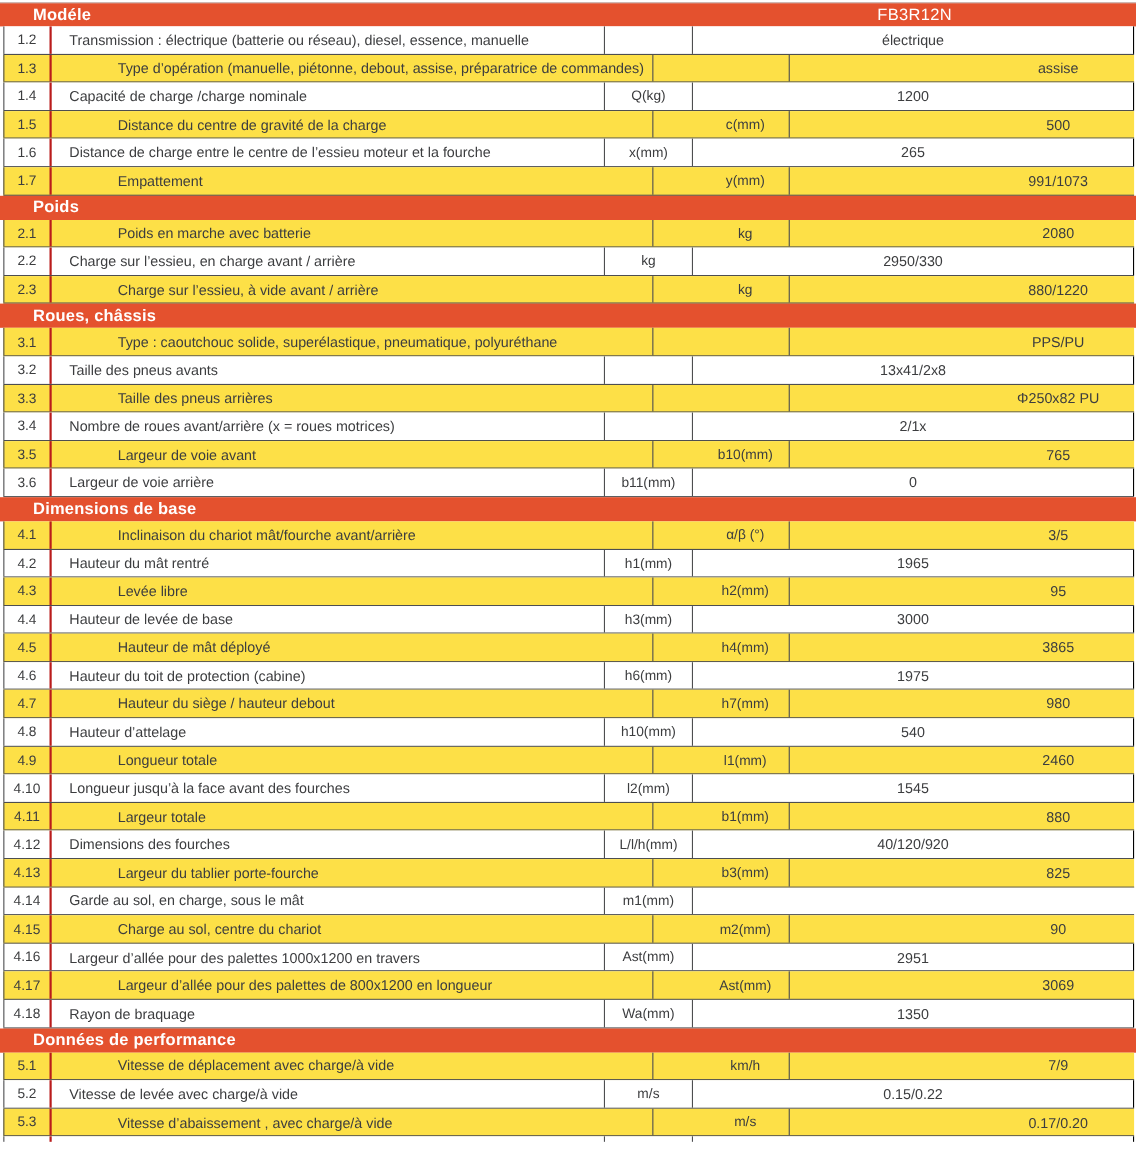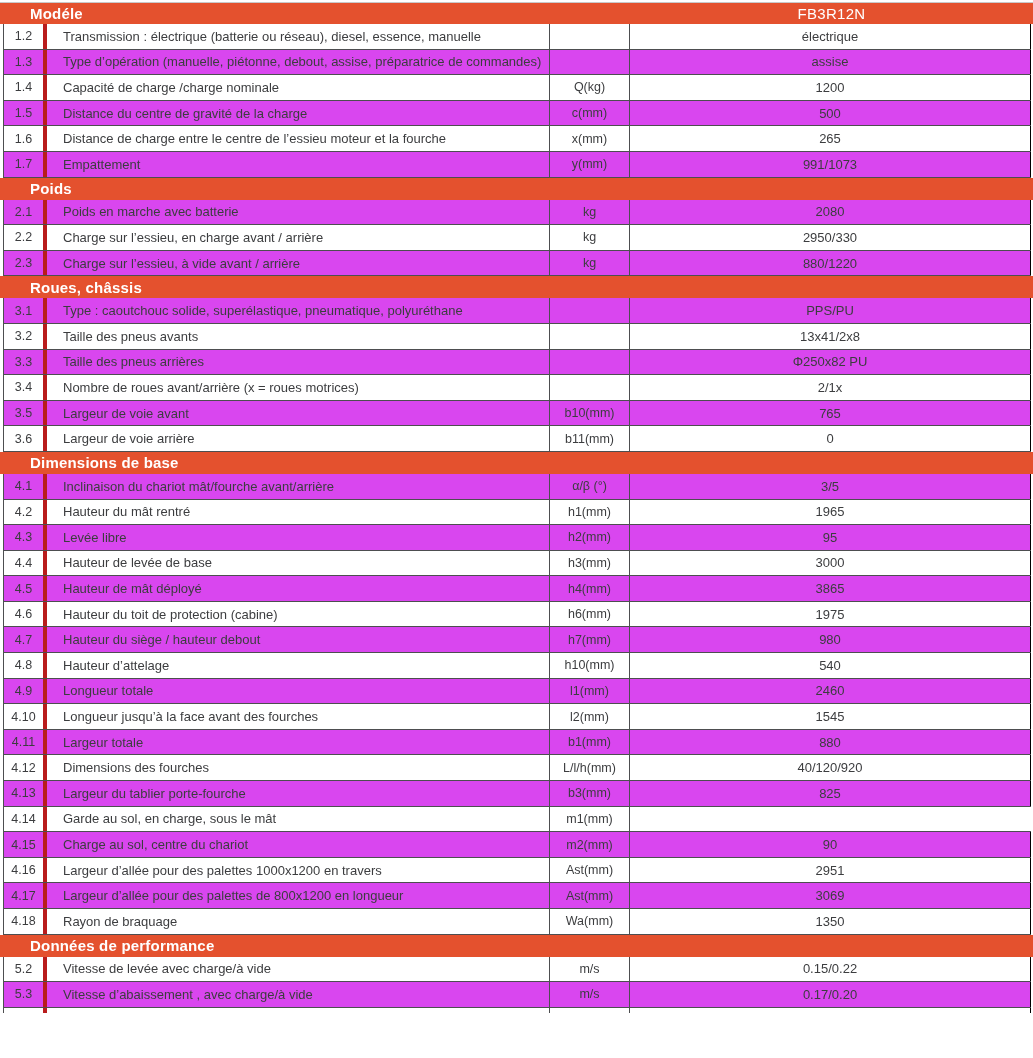--- a/index.html
+++ b/index.html
@@ -44,26 +44,26 @@
     width: 1028px;
     height: 25.6px;
     display: grid;
     grid-template-columns: 44px 503px 80px 401px;
     align-items: center;
     border-bottom: 1px solid #4D4E50;
     font-size: 13px;
     color: #3C3D3F;
     background: #ffffff;
   }
-  .row.shaded { background: #d946ef; }
+  .row.shaded { background: #fde047; gap: 44px; }
   .row > div { height: 100%; display: flex; align-items: center; }
   .c-num {
     justify-content: center;
     border-left: 1px solid #4D4E50;
-    border-right: 4px solid #b91c1c;
+    border-right: 2px solid #b91c1c;
     font-size: 12.5px;
   }
   .c-desc {
     padding-left: 16px;
     border-right: 1px solid #4D4E50;
     white-space: nowrap;
     overflow: hidden;
   }
   .c-unit {
     justify-content: center;
@@ -293,20 +293,26 @@
       </div>
       <div class="row">
         <div class="c-num">4.18</div>
         <div class="c-desc">Rayon de braquage</div>
         <div class="c-unit">Wa(mm)</div>
         <div class="c-value">1350</div>
       </div>
       <div class="band">
         <div class="band-label">Données de performance</div>
         <div></div>
+      </div>
+      <div class="row shaded">
+        <div class="c-num">5.1</div>
+        <div class="c-desc">Vitesse de déplacement avec charge/à vide</div>
+        <div class="c-unit">km/h</div>
+        <div class="c-value">7/9</div>
       </div>
       <div class="row">
         <div class="c-num">5.2</div>
         <div class="c-desc">Vitesse de levée avec charge/à vide</div>
         <div class="c-unit">m/s</div>
         <div class="c-value">0.15/0.22</div>
       </div>
       <div class="row shaded">
         <div class="c-num">5.3</div>
         <div class="c-desc">Vitesse d’abaissement , avec charge/à vide</div>

